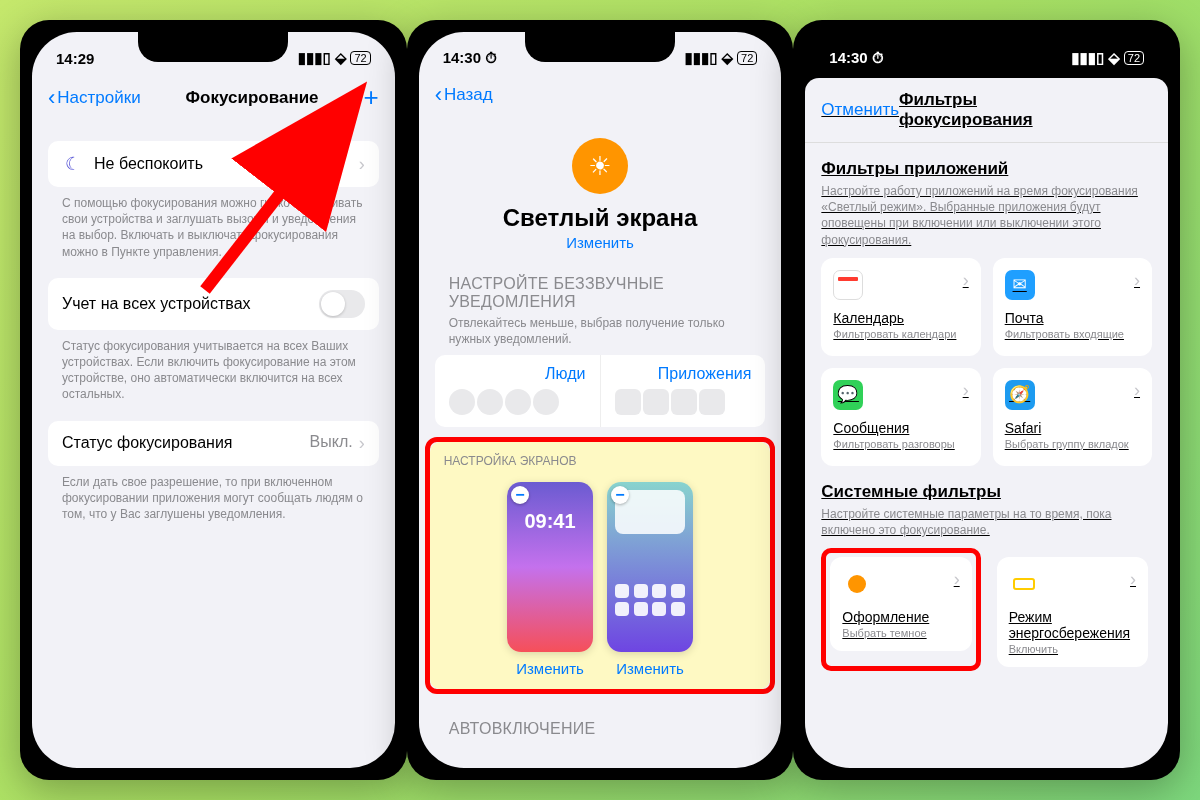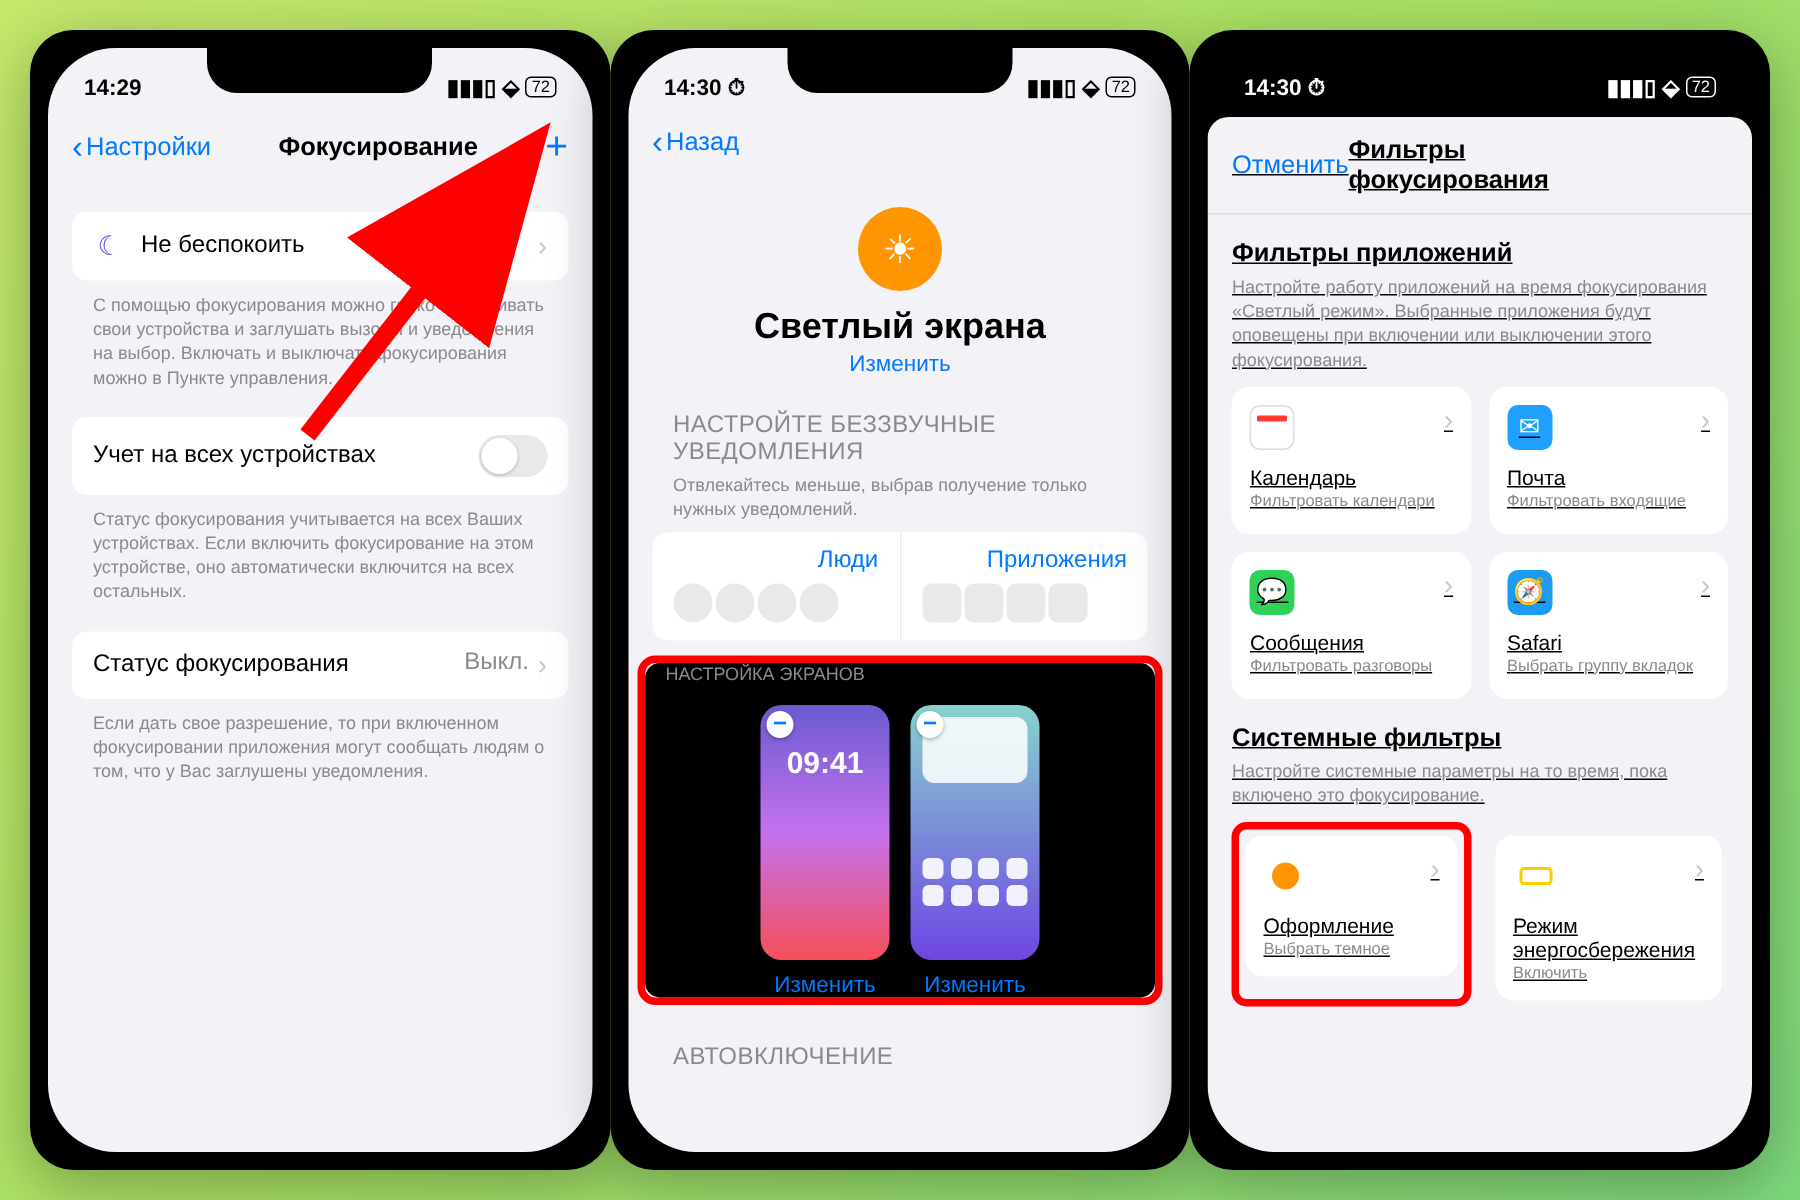--- a/index.html
+++ b/index.html
@@ -114,22 +114,22 @@
   }
   .split-half:last-child { border-right: none; }
   .split-title { color: #007aff; font-size: 16px; margin-bottom: 6px; }
   .avatar-row { display: flex; gap: 2px; }
   .avatar-dot {
     width: 26px; height: 26px; border-radius: 50%;
     background: #e9e9eb;
   }
   .app-dot { border-radius: 6px; }
   .screens-card {
-    background: #000000; border-radius: 10px;
-    padding: 0 14px;
+    background: #fef9c3; border-radius: 10px;
+    padding: 12px 14px;
   }
   .screens-header { font-size: 12px; color: #8a8a8e; text-transform: uppercase; }
   .screens-sub { font-size: 12px; color: #8a8a8e; margin-top: 4px; line-height: 1.35; }
   .screens-previews {
     display: flex; gap: 14px; justify-content: center;
     margin-top: 14px;
   }
   .preview-col { text-align: center; }
   .preview-phone {
     width: 86px; height: 170px; border-radius: 14px;

